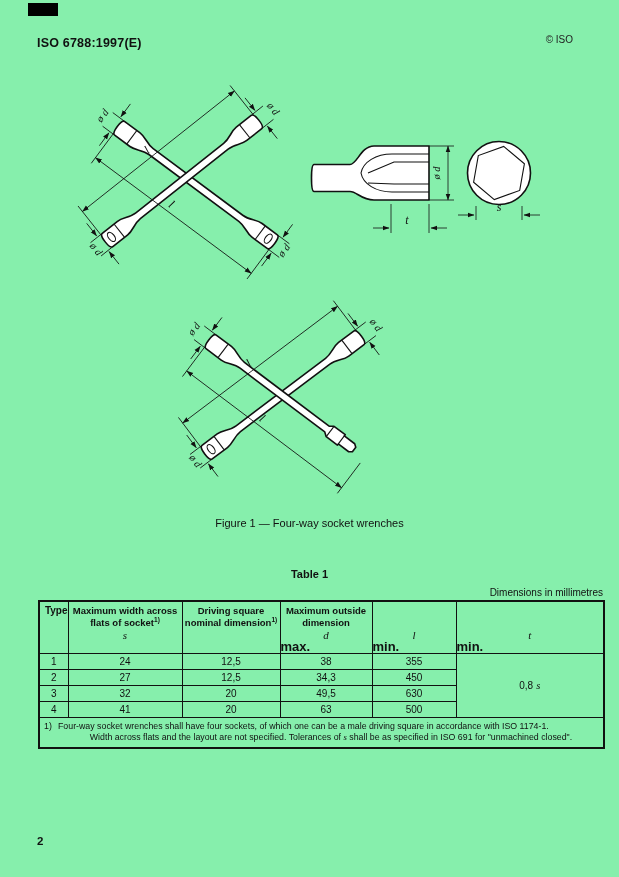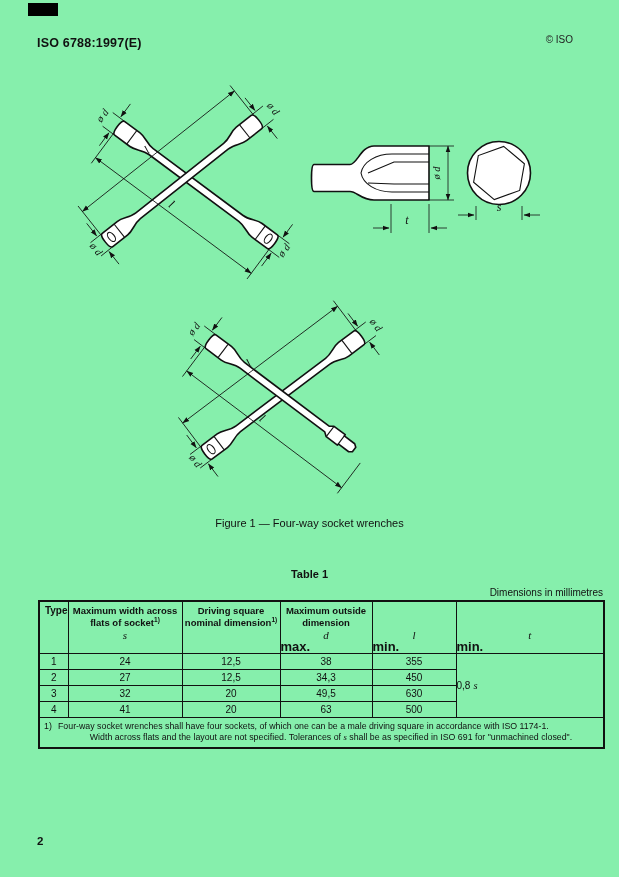--- a/index.html
+++ b/index.html
@@ -21,21 +21,21 @@
     border:2px solid #111;
   }
   .dim-table th,.dim-table td{border:1px solid #111;padding:0;}
   .dim-table th{vertical-align:top;padding-top:3px;font-weight:bold;}
   .th-title{font-size:9.5px;line-height:11.5px;min-height:24px;text-align:center;padding:0 2px;}
   .th-sym{font-family:"Liberation Serif",serif;font-style:italic;font-weight:normal;font-size:11px;line-height:12px;text-align:center;}
   .th-qual{font-size:13px;line-height:12px;font-weight:bold;text-align:left;}
   .type-head{font-size:10px;text-align:right;}
   sup.fn-sup{font-size:6.5px;vertical-align:super;line-height:0;}
   .dim-table td.val{height:15px;text-align:center;font-size:10px;}
-  td.merged{font-size:10px;vertical-align:middle;}
+  td.merged{text-align:center;font-size:10px;vertical-align:middle;}
   td.merged i{font-family:"Liberation Serif",serif;font-size:10.5px;margin-left:3px;}
   td.footnote{padding:3px 4px 4px 4px;font-size:8.8px;line-height:11px;font-weight:normal;}
   .fn-marker{display:inline-block;width:14px;}
   .fn-line2{padding-left:19px;text-align:center;}
   .fn-line2 i{font-family:"Liberation Serif",serif;}
   .page-num{position:absolute;left:37px;top:835px;font-size:11.5px;font-weight:bold;}
   
   .part{fill:#fff;stroke:#111;stroke-width:1.6;stroke-linejoin:round;}
   .thin{fill:none;stroke:#111;stroke-width:1.1;}
   .dim{fill:none;stroke:#111;stroke-width:.8;}

